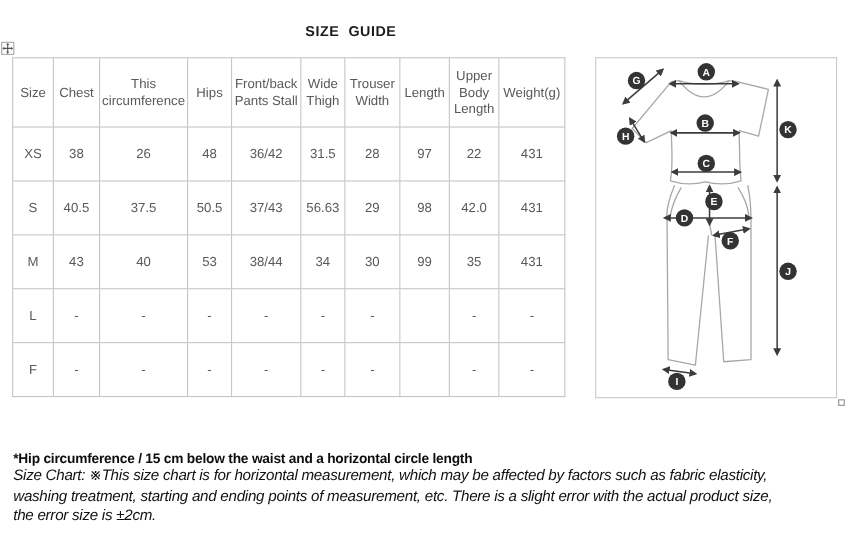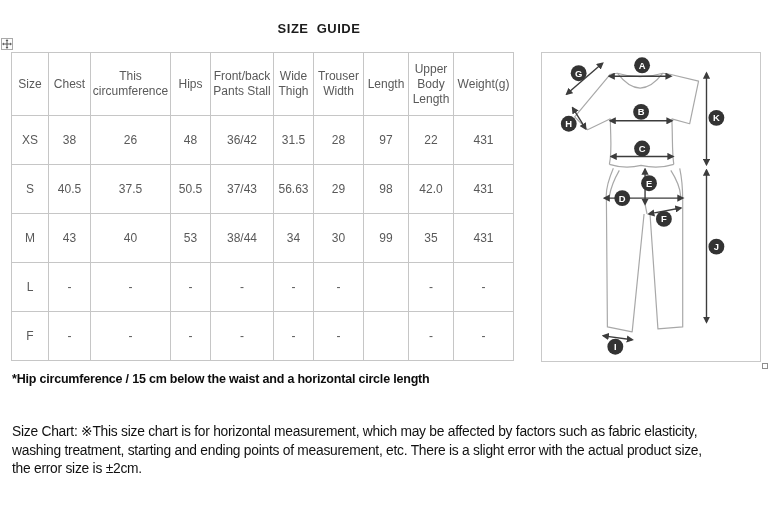--- a/index.html
+++ b/index.html
@@ -36,27 +36,27 @@
   .diagram{
     position:absolute;left:541px;top:52px;width:220px;height:310px;
     border:1px solid #c9c9c9;box-sizing:border-box;background:#fff;
   }
   .diagram svg{display:block;width:100%;height:100%;}
   .resize-handle{
     position:absolute;left:762px;top:363px;width:6px;height:6px;
     border:1px solid #8f8f8f;background:#fff;box-sizing:border-box;
   }
   .hip-note{
-    position:absolute;left:12px;top:372px;width:740px;
+    position:absolute;left:12px;top:410px;width:740px;
     font-size:12.5px;font-weight:bold;color:#0d0d0d;letter-spacing:-.2px;
   }
   .size-note{
     position:absolute;left:12px;top:423px;width:758px;
     font-size:13.8px;color:#111111;line-height:18.5px;
-    letter-spacing:-.25px;white-space:pre-line;
+    letter-spacing:-.25px;white-space:pre-line;font-style:italic;
   }
 </style>
 </head>
 <body>
 
 <div>
 
   <div class="page-title">SIZE  GUIDE</div>
 
   <div class="move-handle" title="">

